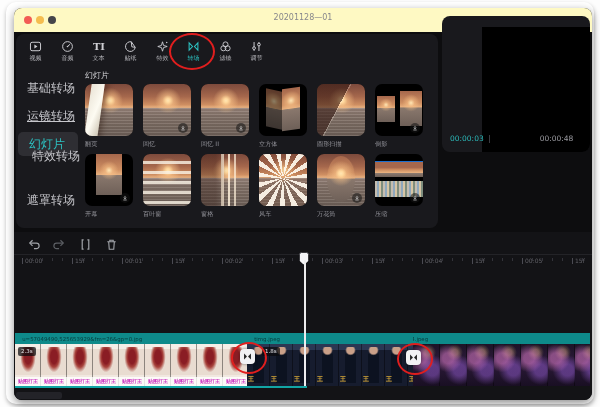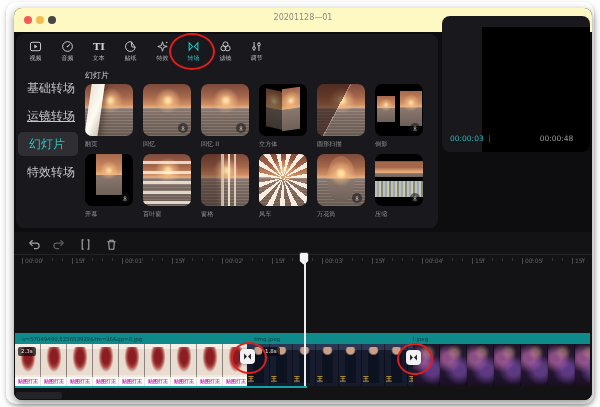--- a/index.html
+++ b/index.html
@@ -220,21 +220,22 @@
               <circle cx="11" cy="5.6" r="1.7" fill="#19191d"></circle>
             </svg>
           </span>
           <span class="lbl">调节</span>
         </div>
       </div>
     <div class="side" id="sidebar">
         <div class="side-item" style="top: 10px;">基础转场</div>
         <div class="side-item" style="top: 38px; text-decoration: underline;">运镜转场</div>
         <div class="side-item sel" style="top: 66px;">幻灯片</div>
-        <div class="side-item" style="top: 94px;">特效转场</div>
+        <div class="side-item" style="top: 78px; text-align: right;">特效转场</div>
+        <div class="side-item" style="top: 122px;">遮罩转场</div>
       </div>
     <div class="sec-title">幻灯片</div>
     <div id="grid">
         <div class="cell" style="left: 69px; top: 50px;">
           <div class="thumb v-page-curl">
             <div class="base"></div>
             <div class="fx"></div>
           </div>
           <div class="tlabel">翻页</div>
         </div>

